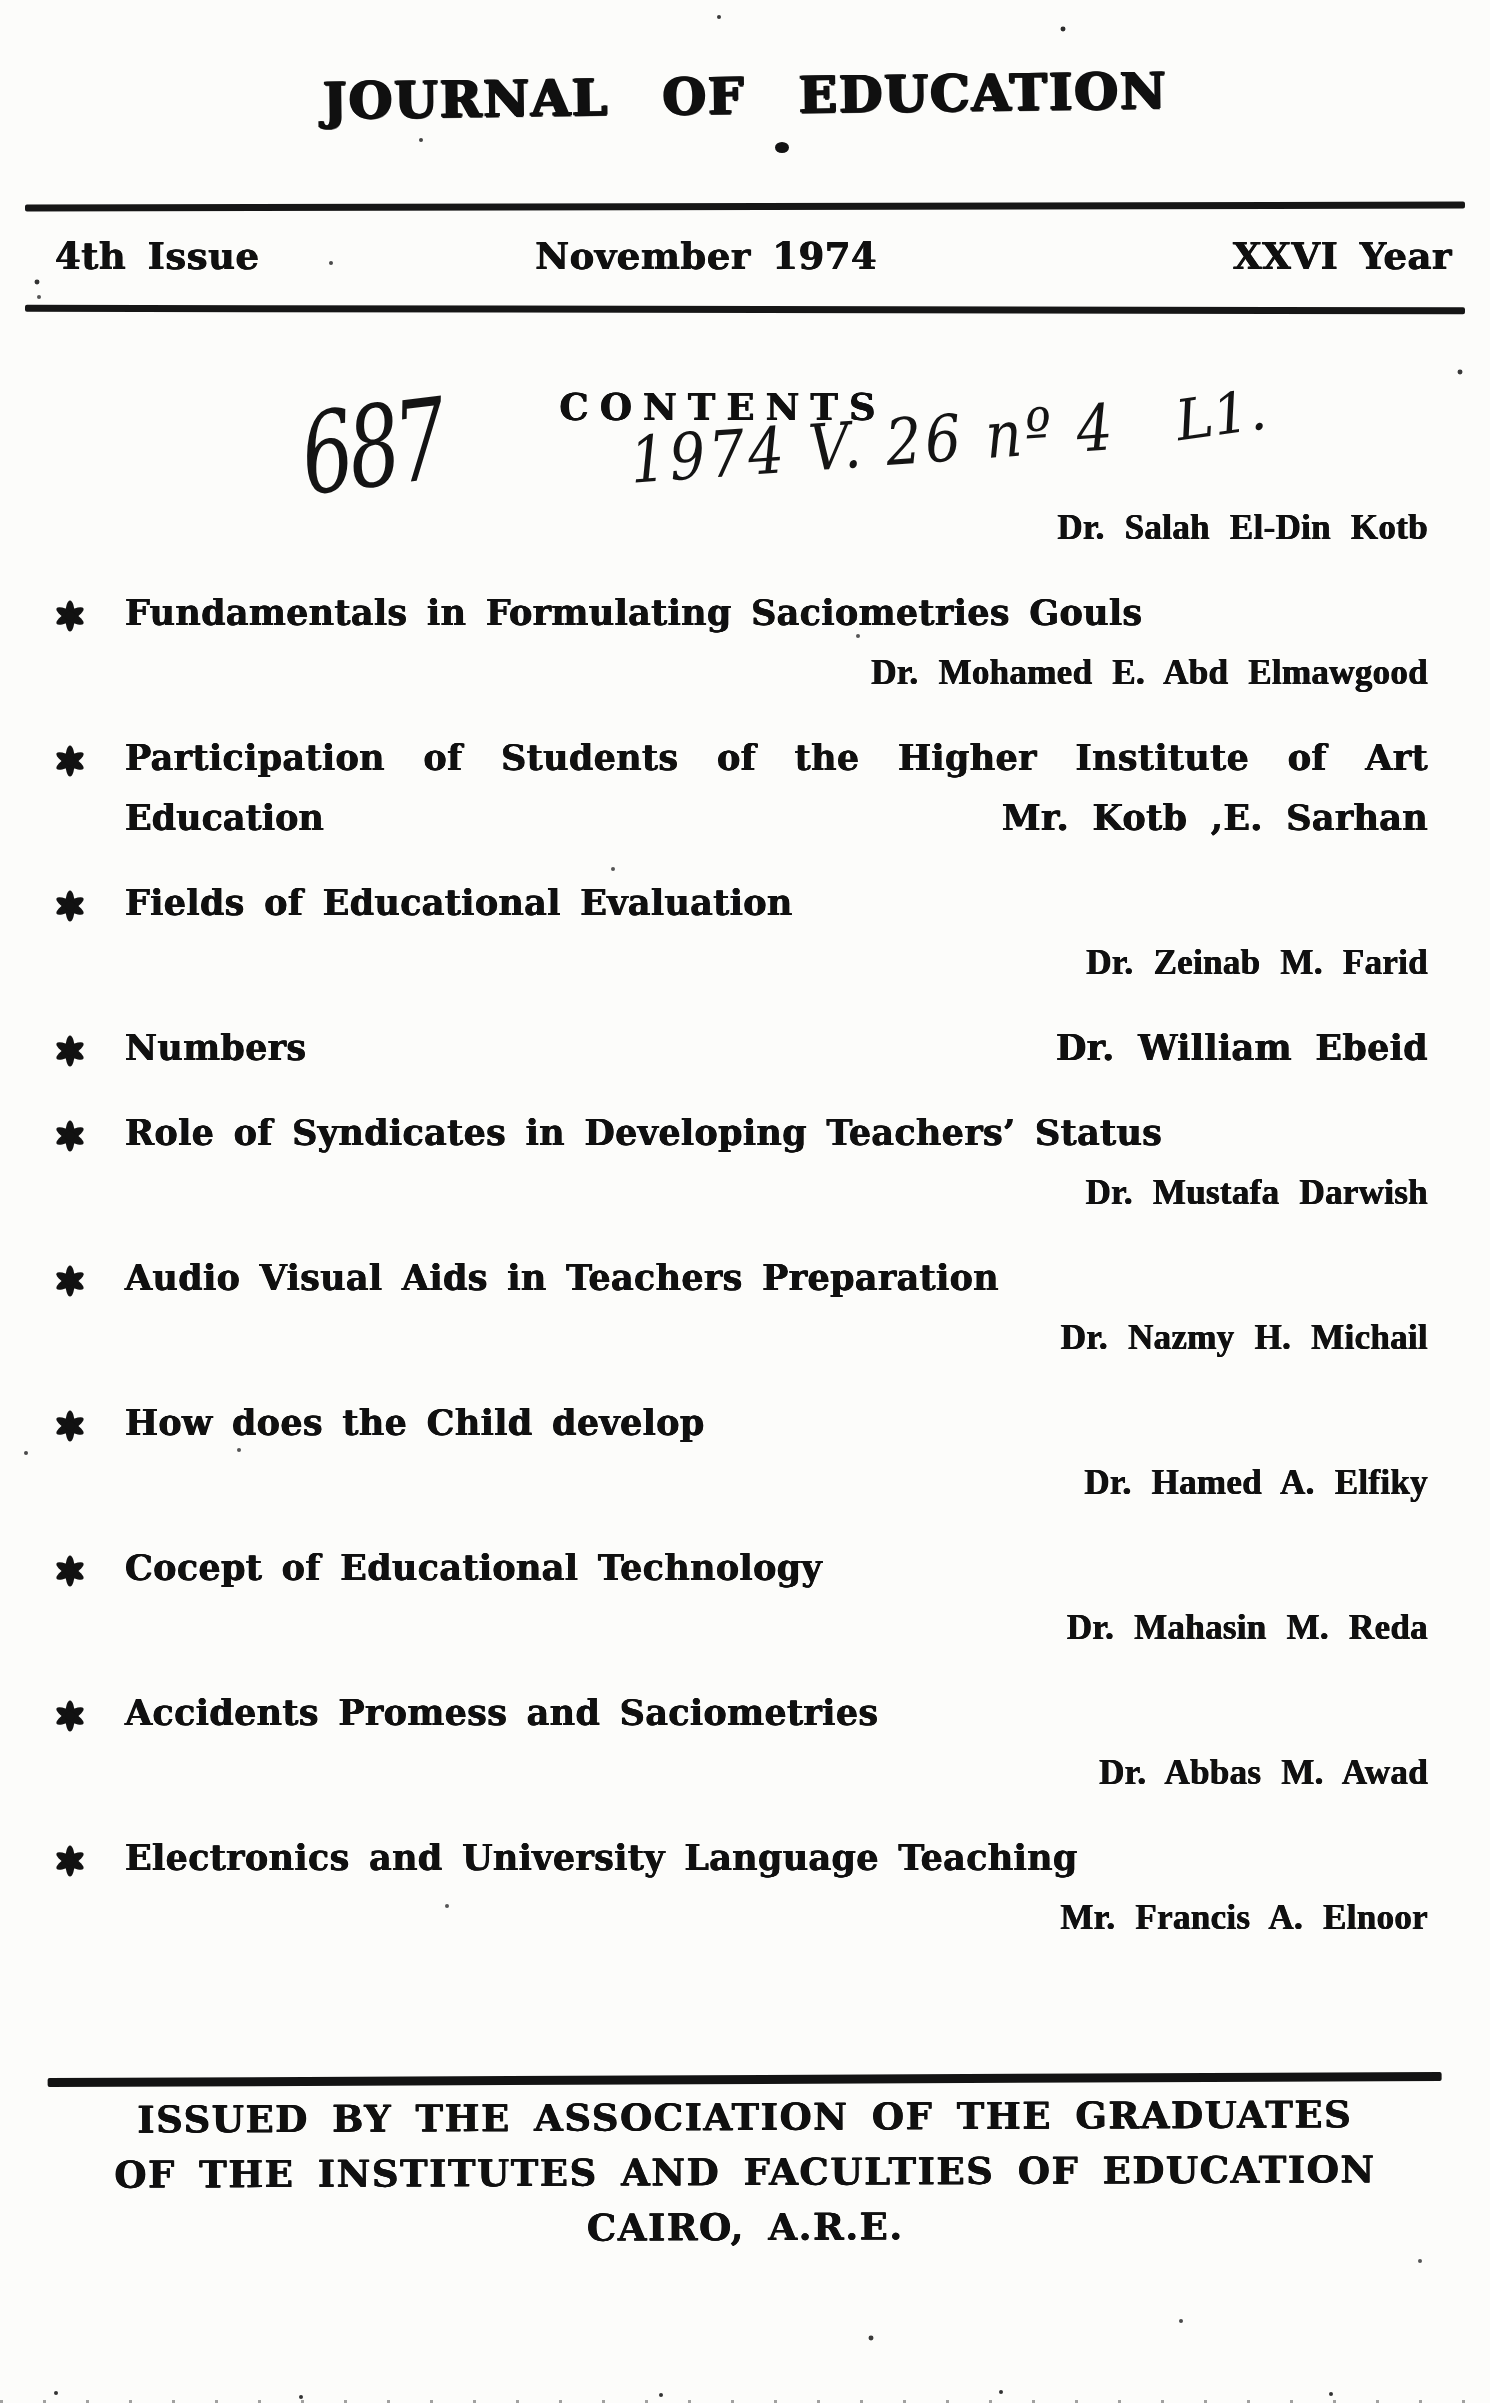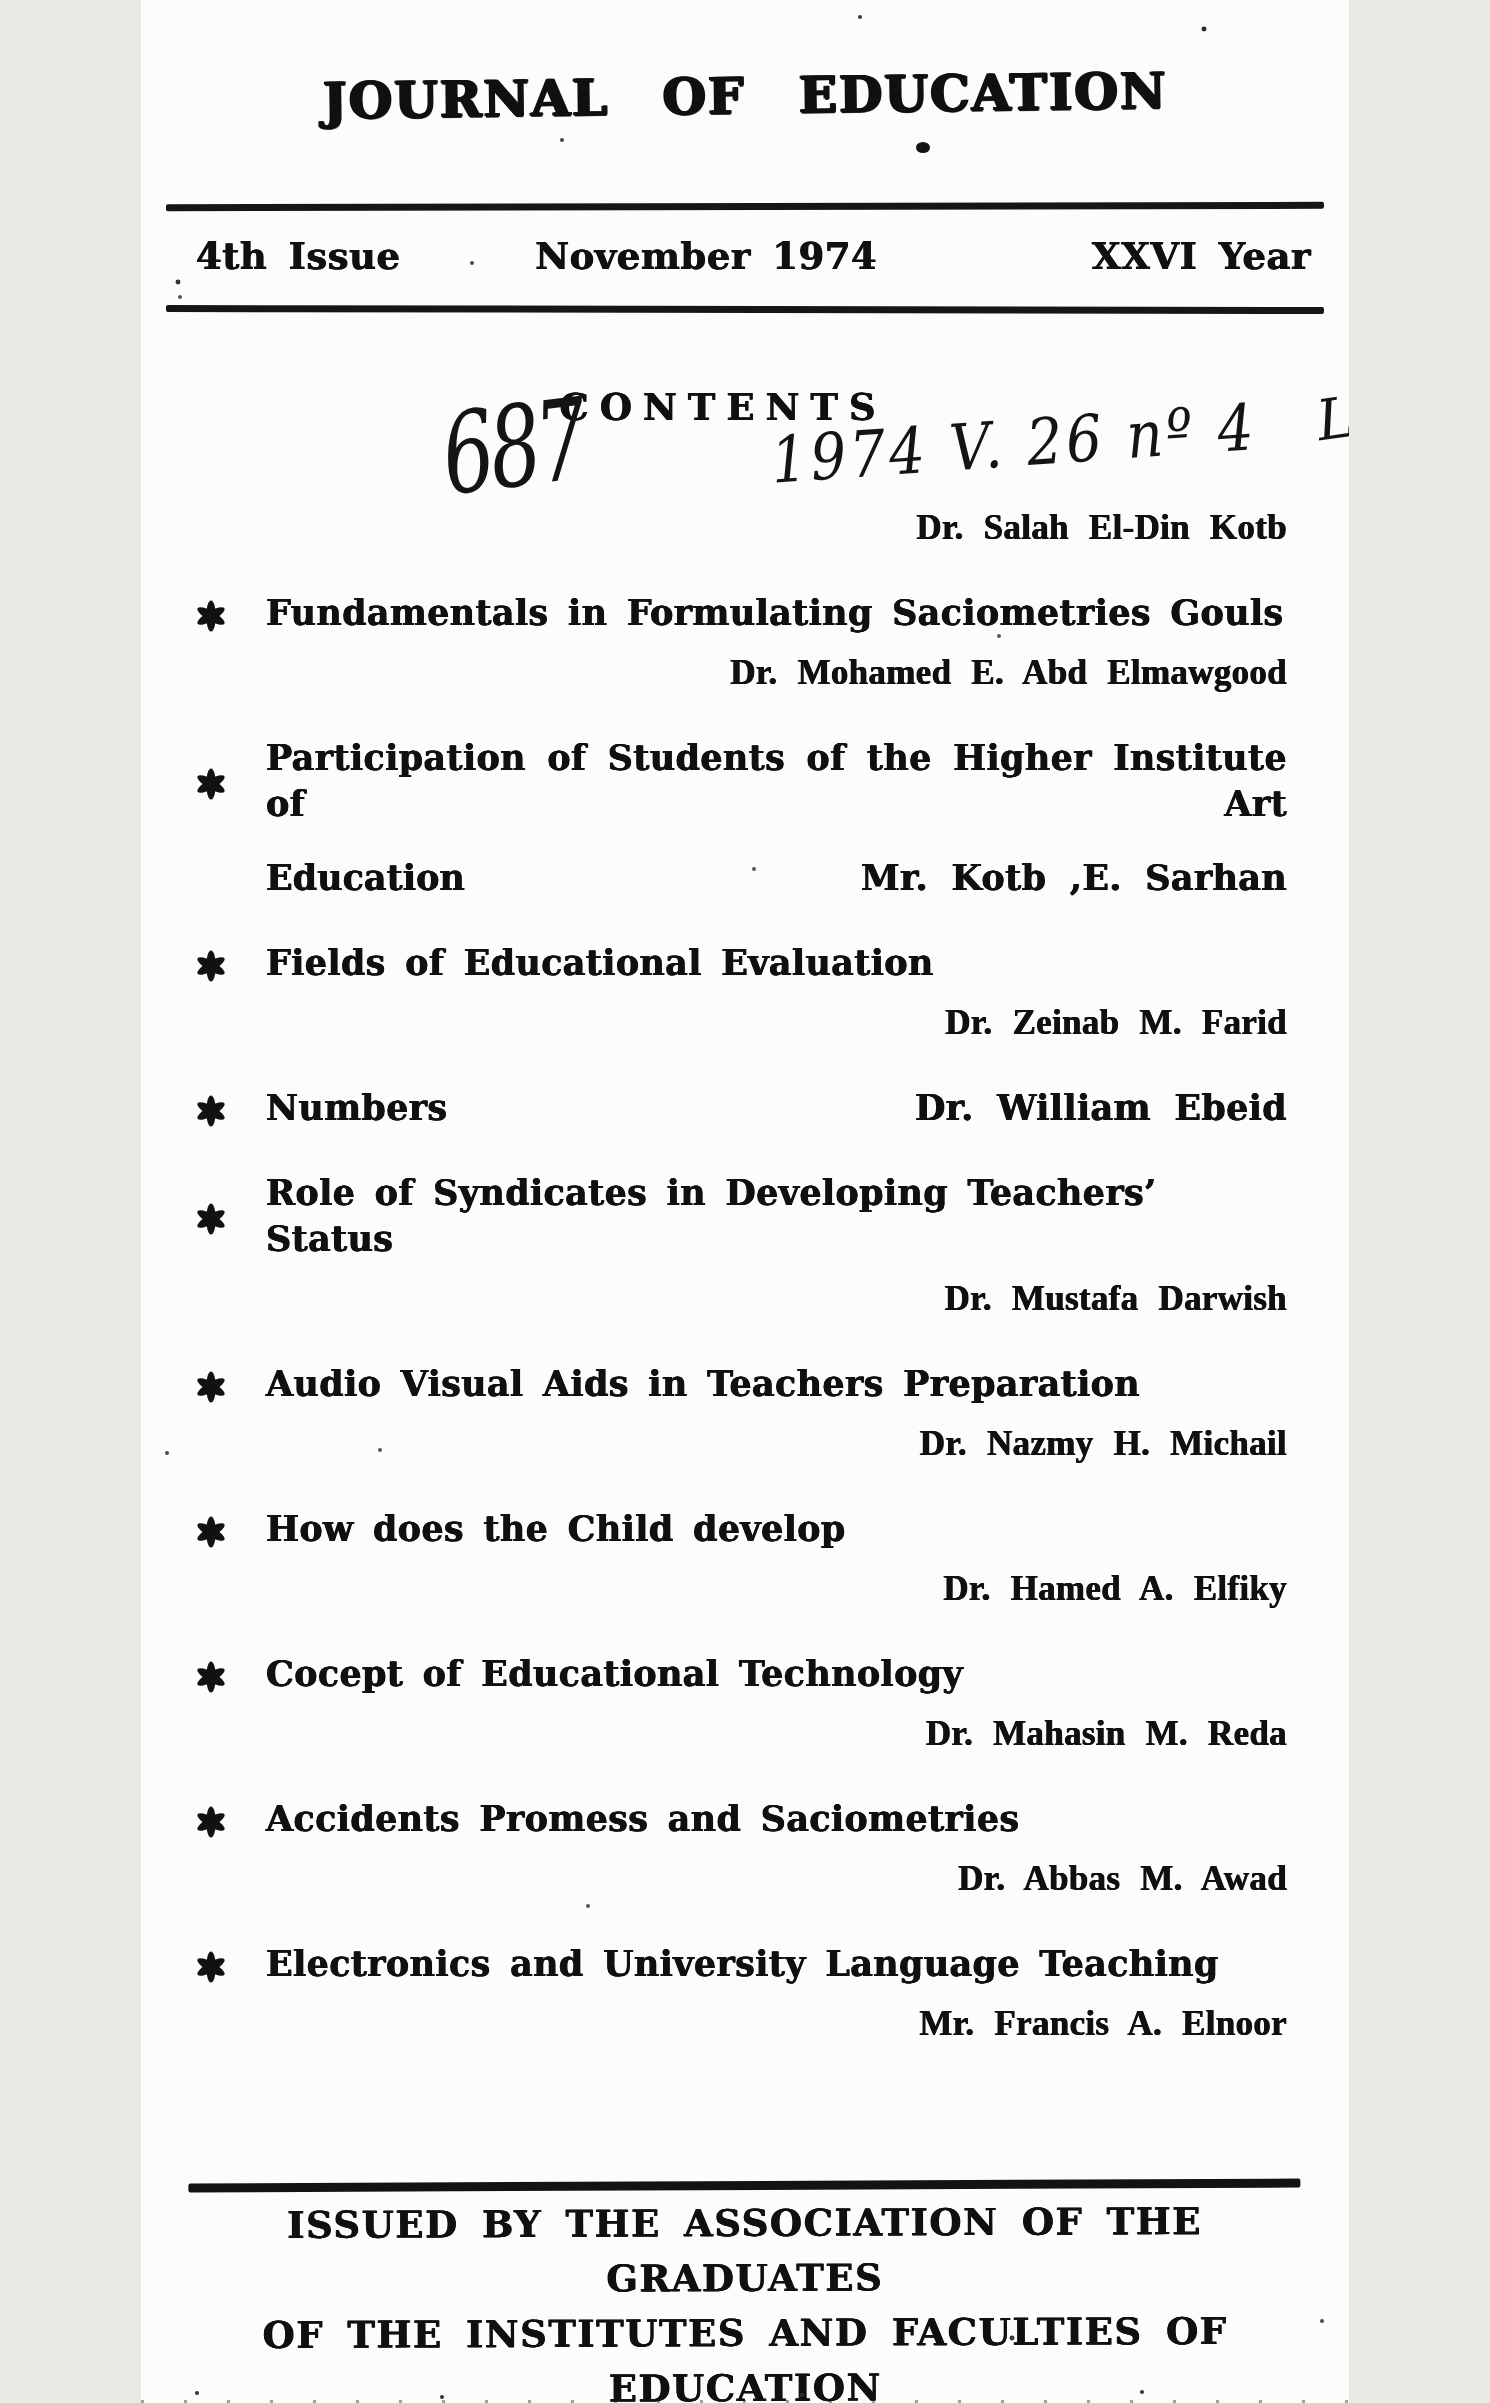--- a/index.html
+++ b/index.html
@@ -1,19 +1,19 @@
 <!DOCTYPE html>
 <html><head>
 <meta charset="utf-8">
 <title>Journal of Education — Contents</title>
 <style>
   html,body { margin:0; padding:0; background:#e8e8e4; }
   .page {
     position:relative;
-    width:1208px; height:2403px;
+    width:1490px; height:2403px;
     margin:0 auto;
     background:#fcfcfa;
     color:#101010;
     font-family:"DejaVu Serif", "Liberation Serif", serif;
     overflow:hidden;
   }
   .print { text-shadow:0.4px 0 0 currentColor, -0.4px 0 0 currentColor; }
 
   
   h1.journal-title {
@@ -65,21 +65,21 @@
   
   .toc { margin-top:74px; padding:0 62px 0 52px; font-size:35px; font-weight:700; }
   .toc-item { margin-bottom:39px; }
   .toc-item:last-child { margin-bottom:0; }
   .t-row { display:flex; align-items:baseline; line-height:46px; }
   .bullet { flex:0 0 73px; width:73px; align-self:center; }
   .bullet svg { display:block; margin-top:6px; }
   .item-title { letter-spacing:0.3px; word-spacing:7px; }
   .item-author { letter-spacing:0.3px; word-spacing:11px; white-space:nowrap; }
   .author-row { justify-content:flex-end; margin-top:14px;font-family:Liberation Serif, serif; }
-  .cont-row { justify-content:space-between; padding-left:73px; margin-top:28px; }
+  .cont-row { justify-content:space-between; padding-left:73px; margin-top:14px; }
   .layout-inline .item-title { flex:1; }
   .layout-wrap .item-title { flex:1; text-align:justify; text-align-last:justify; }
 
   
   footer { margin-top:134px; transform:rotate(-0.25deg); }
   .rule-footer { height:9px; margin:0 48px; background:#131313; border-radius:2px; }
   footer p {
     margin:0; text-align:center;
     font-size:37px; font-weight:700; line-height:55px;
     letter-spacing:1.5px; word-spacing:9px;

